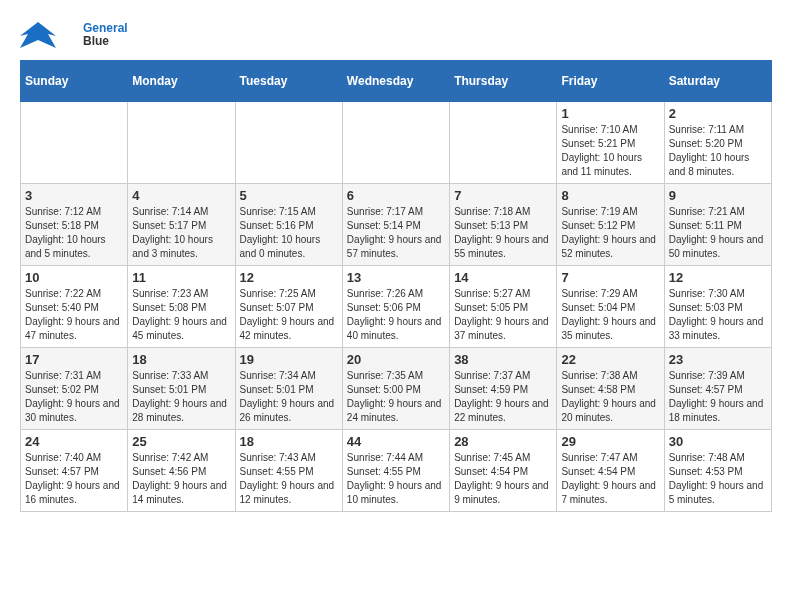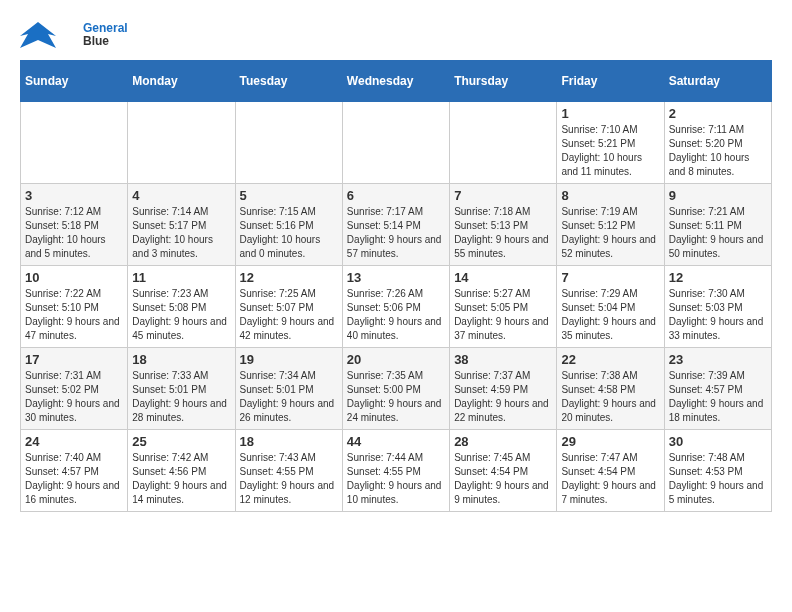--- a/index.html
+++ b/index.html
@@ -178,21 +178,21 @@
           <span class="day-number">9</span>
           <div class="day-info">Sunrise: 7:21 AM
 Sunset: 5:11 PM
 Daylight: 9 hours and 50 minutes.</div>
         </td>
       </tr>
       <tr>
         <td>
           <span class="day-number">10</span>
           <div class="day-info">Sunrise: 7:22 AM
-Sunset: 5:10 PM
+Sunset: 5:40 PM
 Daylight: 9 hours and 47 minutes.</div>
         </td>
         <td>
           <span class="day-number">11</span>
           <div class="day-info">Sunrise: 7:23 AM
 Sunset: 5:08 PM
 Daylight: 9 hours and 45 minutes.</div>
         </td>
         <td>
           <span class="day-number">12</span>

